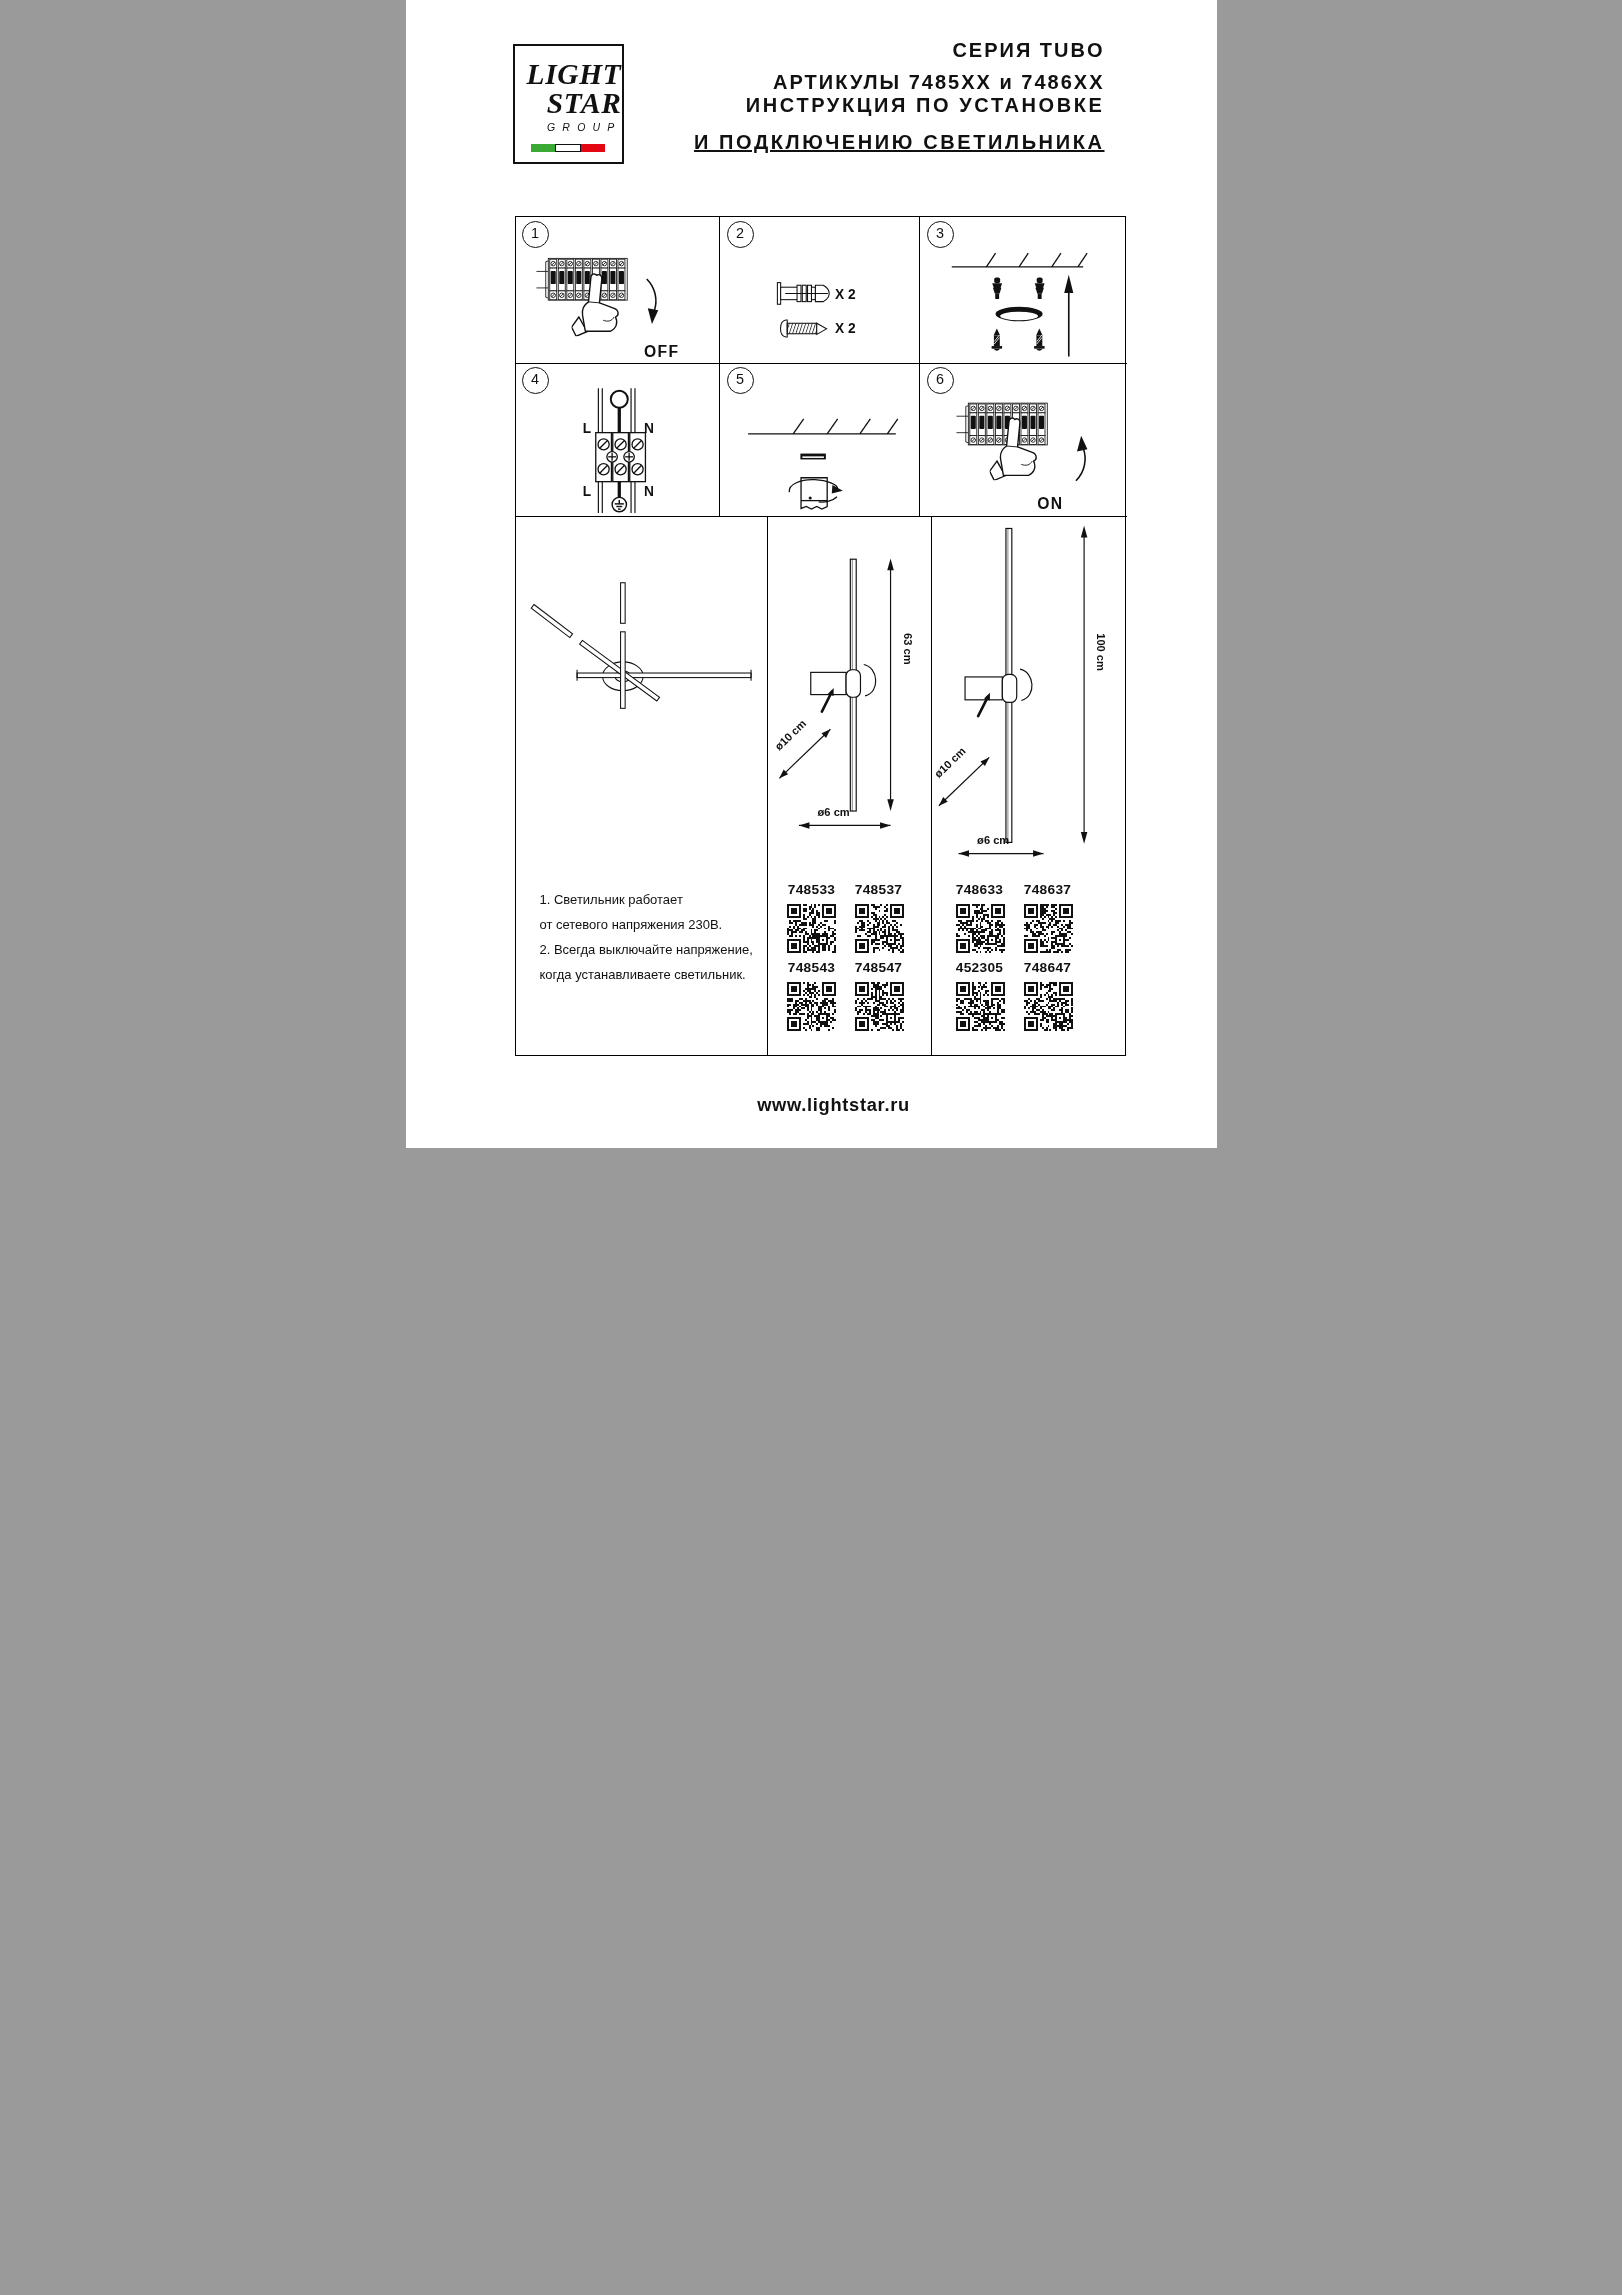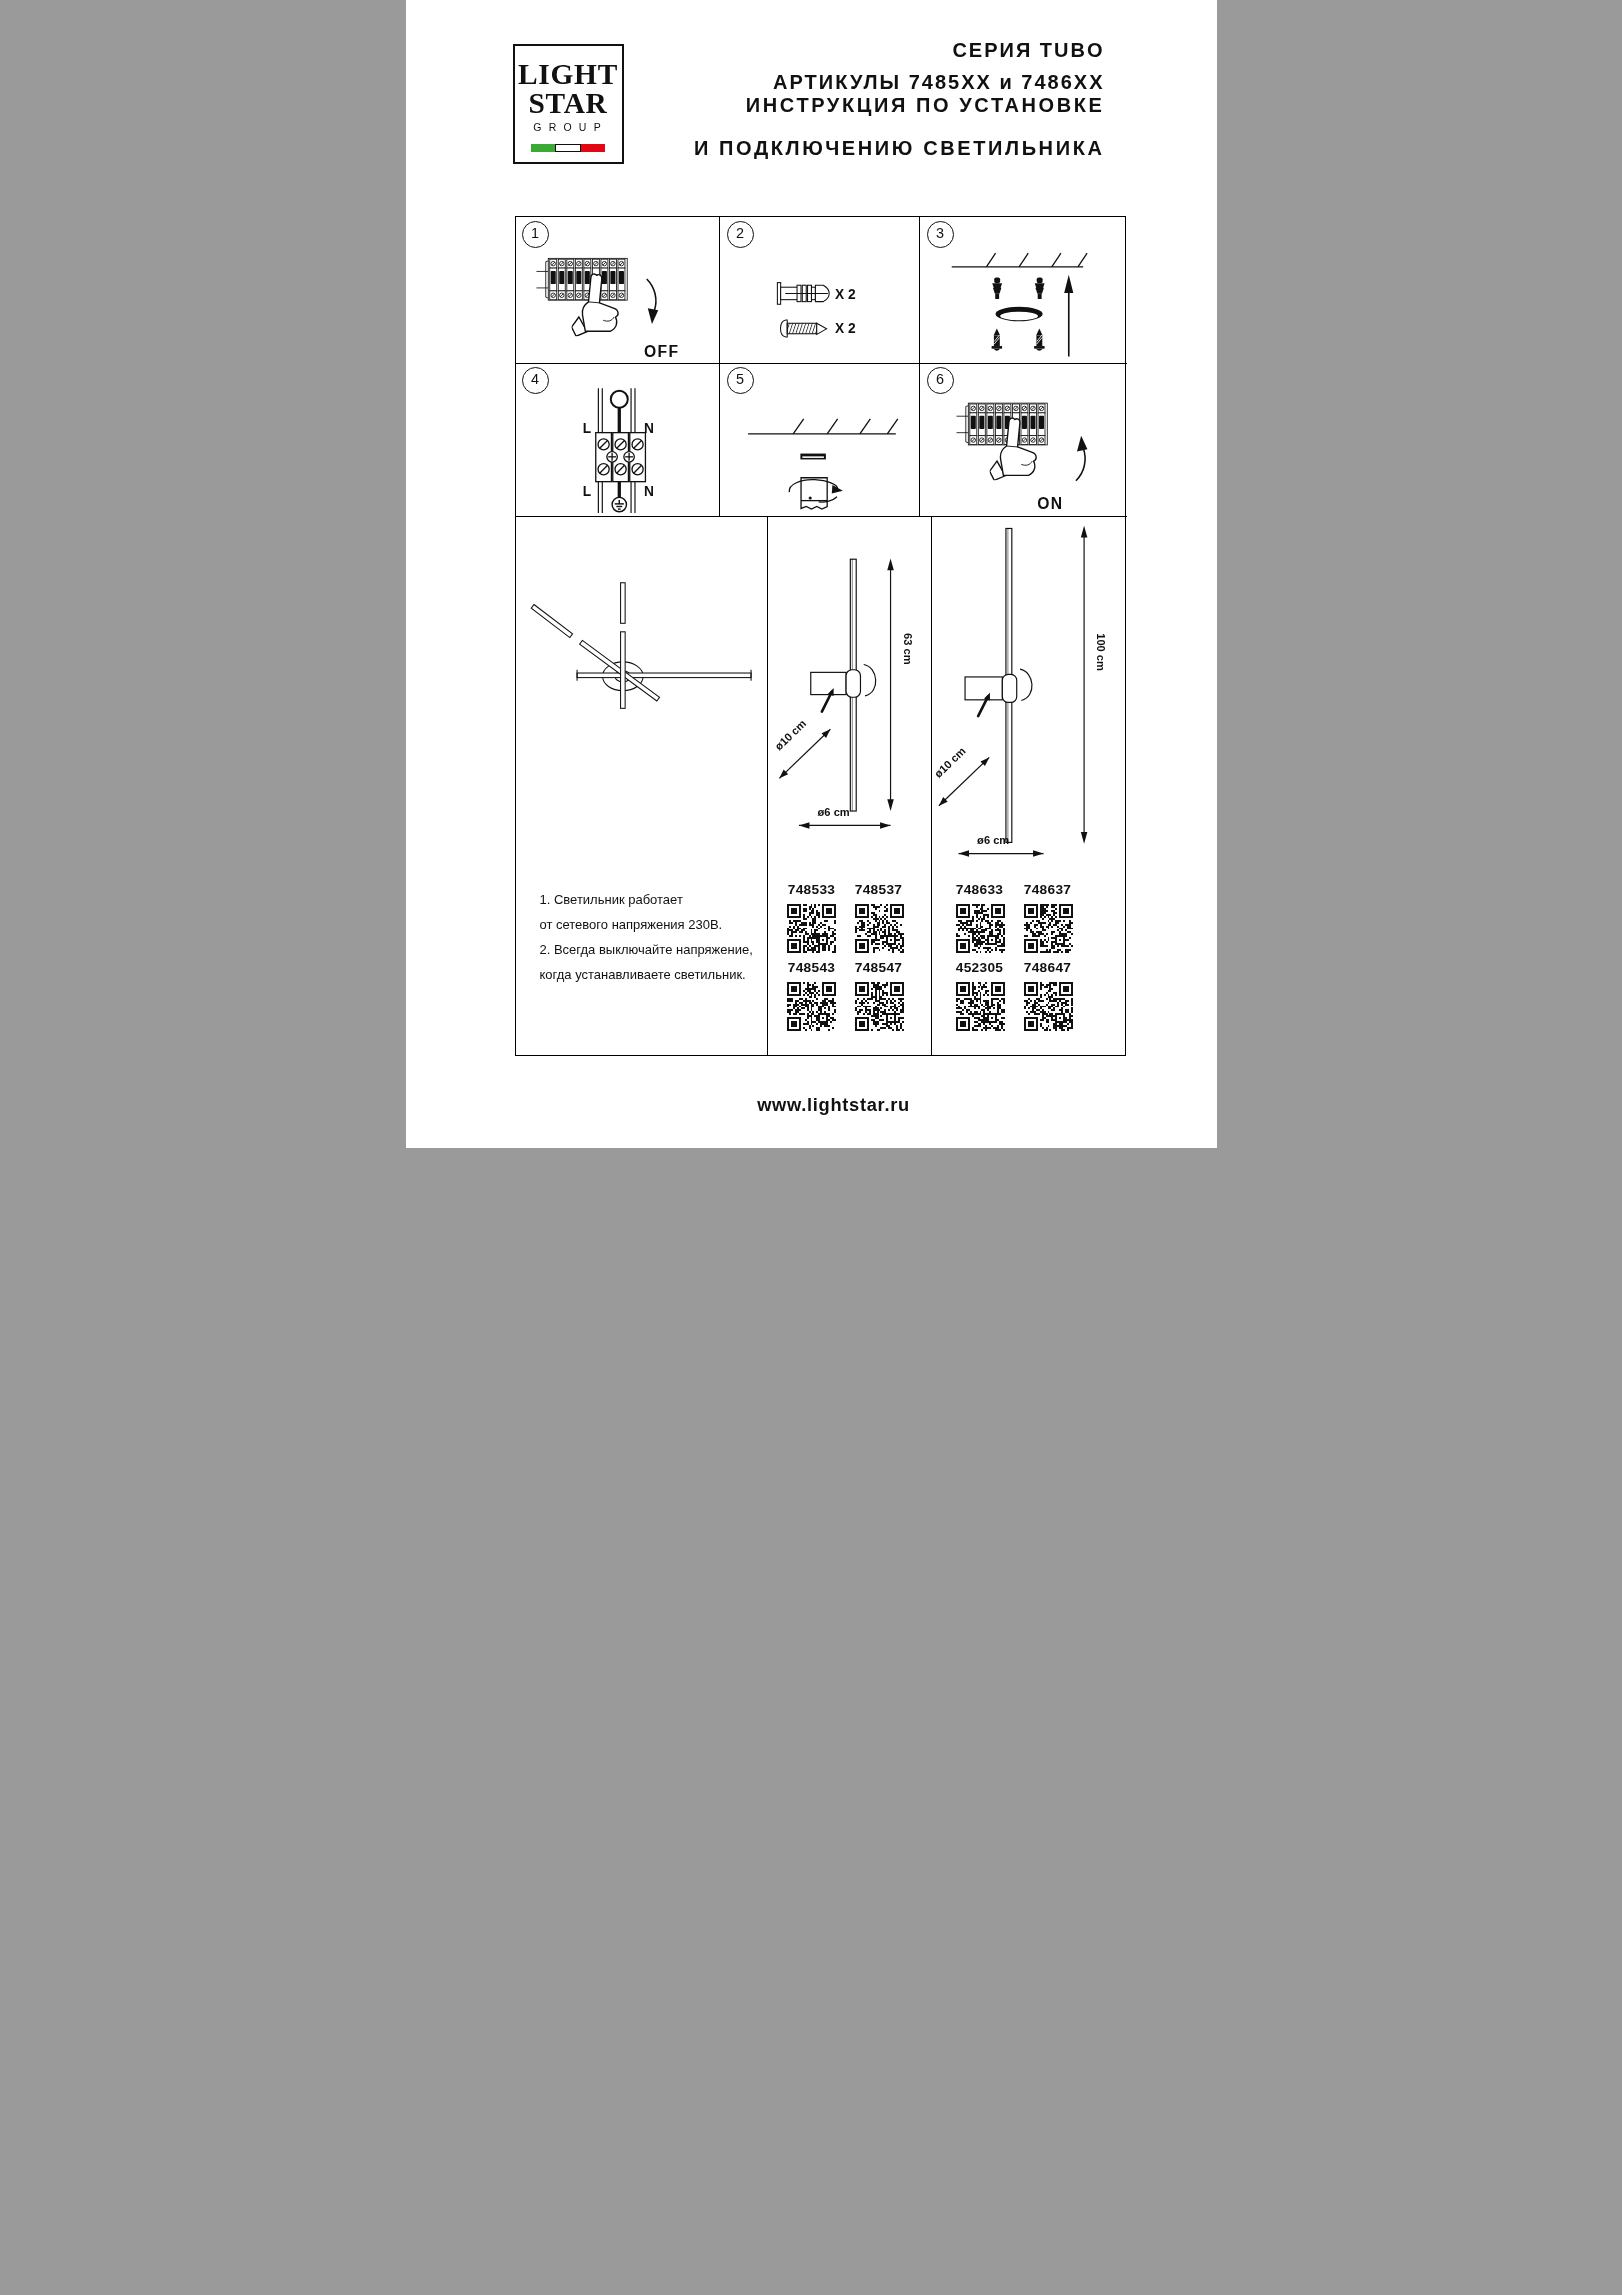--- a/index.html
+++ b/index.html
@@ -1,30 +1,30 @@
 <!DOCTYPE html>
 <html style="font-size:10.5px"><head>
 <meta charset="utf-8">
 <style>
   html,body{margin:0;padding:0;background:#9a9a9a;}
   .page{position:relative;width:811px;height:1148px;background:#fff;margin:0 auto;
         font-family:"Liberation Sans",sans-serif;color:#111;overflow:hidden;}
   .abs{position:absolute;}
   .line{position:absolute;background:#000;}
   
-  .logo-box{position:absolute;left:107px;top:44px;width:111px;height:120px;border:2px solid #111;box-sizing:border-box;text-align:center;}
+  .logo-box{position:absolute;left:107px;top:44px;width:111px;height:120px;border:2px solid #111;box-sizing:border-box;text-align:right;font-style:italic;}
   .logo-light,.logo-star{font-family:"Liberation Serif",serif;font-weight:bold;font-size:29.4px;line-height:0.96;letter-spacing:0.7px;}
   .logo-light{margin-top:14.4px;}
   .logo-group{font-size:10.5px;letter-spacing:7.2px;margin-top:3.9px;padding-left:5.2px;}
   .flag{position:absolute;left:16.4px;right:16.4px;bottom:10.5px;height:7.2px;display:flex;}
   .flag span{flex:1;box-sizing:border-box;}
   .titles{position:absolute;right:112px;top:39px;text-align:right;}
   .t-line{font-weight:bold;font-size:20px;letter-spacing:2px;white-space:nowrap;}
   .t-sp{letter-spacing:2.6px;}
-  .mt13{margin-top:8.5px;} .mt50{} .mt12{margin-top:20px;}
+  .mt13{margin-top:8.5px;} .mt50{} .mt12{margin-top:14px;text-decoration:underline;}
   
   .numcirc{position:absolute;width:25px;height:25px;border:1.3px solid #111;border-radius:50%;
            text-align:center;line-height:23.6px;font-size:14.4px;background:#fff;}
   
   .notes{position:absolute;left:134px;top:887px;font-size:13px;line-height:25px;}
   .pcode{position:absolute;width:68px;text-align:center;font-size:13.7px;font-weight:600;letter-spacing:0.3px;}
   .qr{position:absolute;width:49px;height:49px;}
   .url{position:absolute;left:0;right:0;top:1094px;text-align:center;font-size:18.3px;font-weight:bold;letter-spacing:0.7px;padding-left:45px;}
   svg text{font-family:"Liberation Sans",sans-serif;fill:#111;stroke:none;}
   .offon{font-size:24px;font-weight:600;letter-spacing:2px;}

